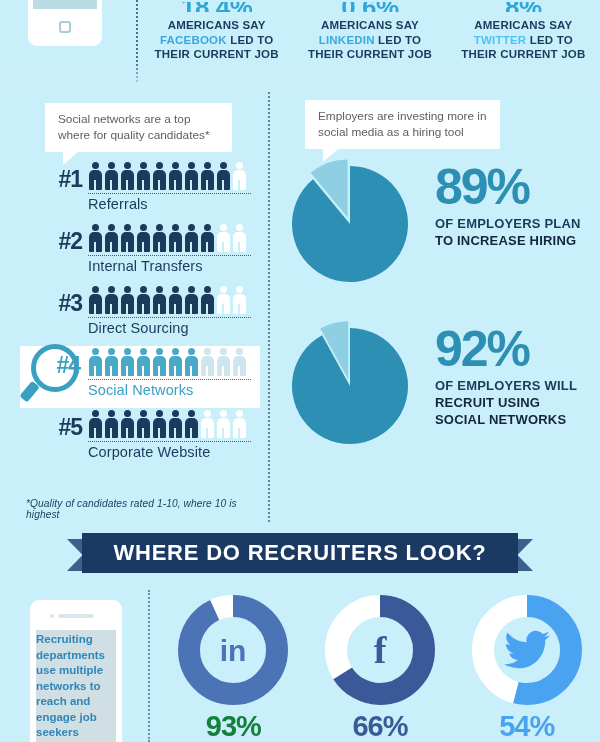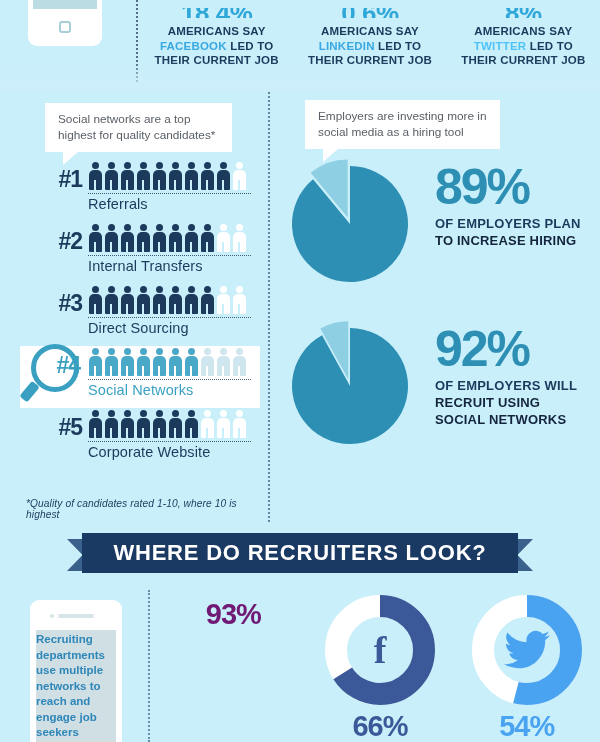--- a/index.html
+++ b/index.html
@@ -14,21 +14,21 @@
   .top-phone{
     position:absolute;left:28px;top:-46px;width:74px;height:92px;
     background:#ffffff;border-radius:9px;
   }
   .top-phone .screen{position:absolute;left:5px;top:5px;right:5px;height:50px;background:#bcdce4;}
   .top-phone .home{position:absolute;left:50%;margin-left:-6px;bottom:13px;width:12px;height:12px;
     border:2px solid #a9cdd8;border-radius:3px;box-sizing:border-box;}
   .top-divider{position:absolute;left:136px;top:-40px;width:0;height:122px;
     border-left:2px dotted #2b3f63;opacity:.75;}
   .top-cols{position:absolute;left:140px;top:0;width:460px;height:80px;display:flex;}
-  .top-col{flex:1;text-align:center;padding-top:8px;}
+  .top-col{flex:1;text-align:center;padding-top:2px;}
   .top-pct{
     font-size:26px;font-weight:bold;color:#2fa7d8;letter-spacing:-.5px;
     line-height:10px;height:10px;overflow:hidden;
   }
   .top-lines{
     margin-top:6px;font-size:11.5px;line-height:14.5px;font-weight:bold;
     color:#1b3a5c;letter-spacing:.2px;
   }
   .brandword{color:#3aa8e0;}
   .brandword.tw{color:#4fc3f7;}
@@ -158,21 +158,21 @@
         <div>THEIR CURRENT JOB</div>
       </div>
     </div>
   </div>
   <div class="top-fade"></div>
 </div>
 
 <div id="middle">
   <div class="mid-divider"></div>
 
-  <div class="bubble" id="bubble-left">Social networks are a top highest for quality candidates*</div>
+  <div class="bubble" id="bubble-left">Social networks are a top where for quality candidates*</div>
   <div class="bubble" id="bubble-right">Employers are investing more in social media as a hiring tool</div>
 
   <div class="rank-rows" id="rank-rows">
       <div class="rank-row">
         <div class="rank-num">#1</div>
         <div class="people">
           <div class="person" style="color: rgb(27, 58, 92);">
             <div class="head"></div>
             <div class="body"></div>
             <div class="gap"></div>
@@ -504,21 +504,32 @@
   <div class="bot-phone">
     <div class="dot"></div>
     <div class="bar"></div>
     <div class="screen"></div>
   </div>
   <div class="bot-text">Recruiting departments use multiple networks to reach and engage job seekers</div>
   <div class="bot-divider"></div>
 
   <div class="donuts">
     <div class="donut-item">
-      <div class="donut-pct" style="color:#701a75">93%</div>
+      <div class="donut-wrap">
+        <svg width="112" height="112" viewBox="0 0 112 112">
+          <circle cx="56" cy="56" r="44" fill="none" stroke="#ffffff" stroke-width="22"></circle>
+          <circle id="d0" cx="56" cy="56" r="44" fill="none" stroke-width="22" transform="rotate(-90 56 56)" stroke="#4a74b5" stroke-dasharray="257.11 276.46"></circle>
+        </svg>
+        <div class="donut-glyph">
+          <svg width="46" height="46" viewBox="0 0 46 46">
+              <text x="23" y="34" text-anchor="middle" font-family="Liberation Sans, sans-serif" font-size="30" font-weight="bold" fill="#4a74b5">in</text>
+            </svg>
+        </div>
+      </div>
+      <div class="donut-pct" style="color:#15803d">93%</div>
     </div>
 
     <div class="donut-item">
       <div class="donut-wrap">
         <svg width="112" height="112" viewBox="0 0 112 112">
           <circle cx="56" cy="56" r="44" fill="none" stroke="#ffffff" stroke-width="22"></circle>
           <circle id="d1" cx="56" cy="56" r="44" fill="none" stroke-width="22" transform="rotate(-90 56 56)" stroke="#3b5998" stroke-dasharray="182.46 276.46"></circle>
         </svg>
         <div class="donut-glyph">
           <svg width="46" height="46" viewBox="0 0 46 46">

